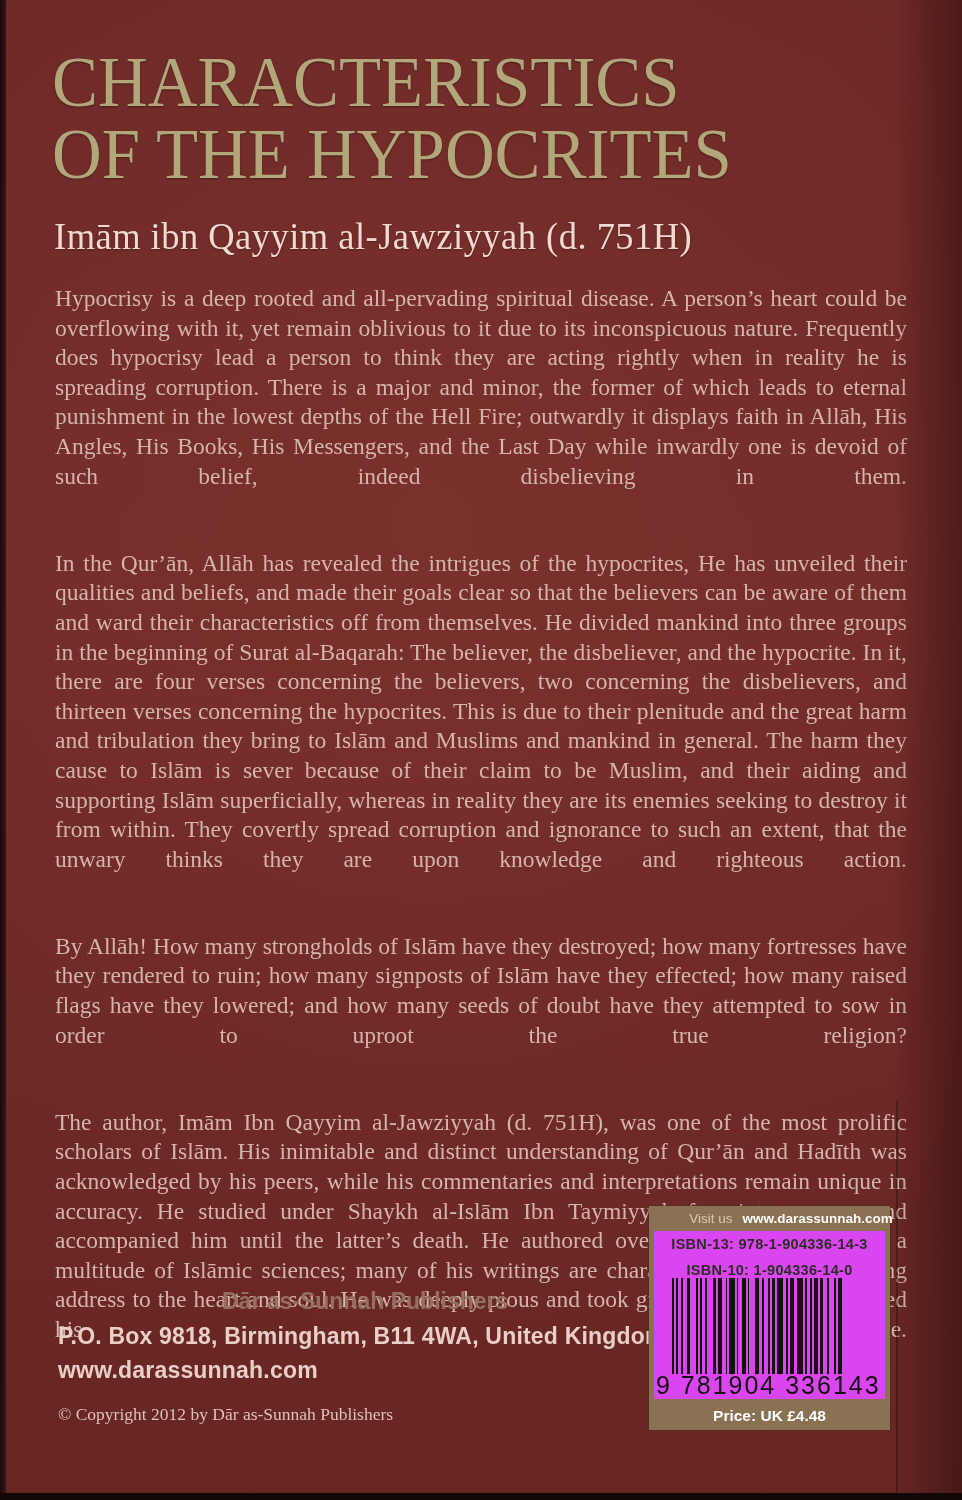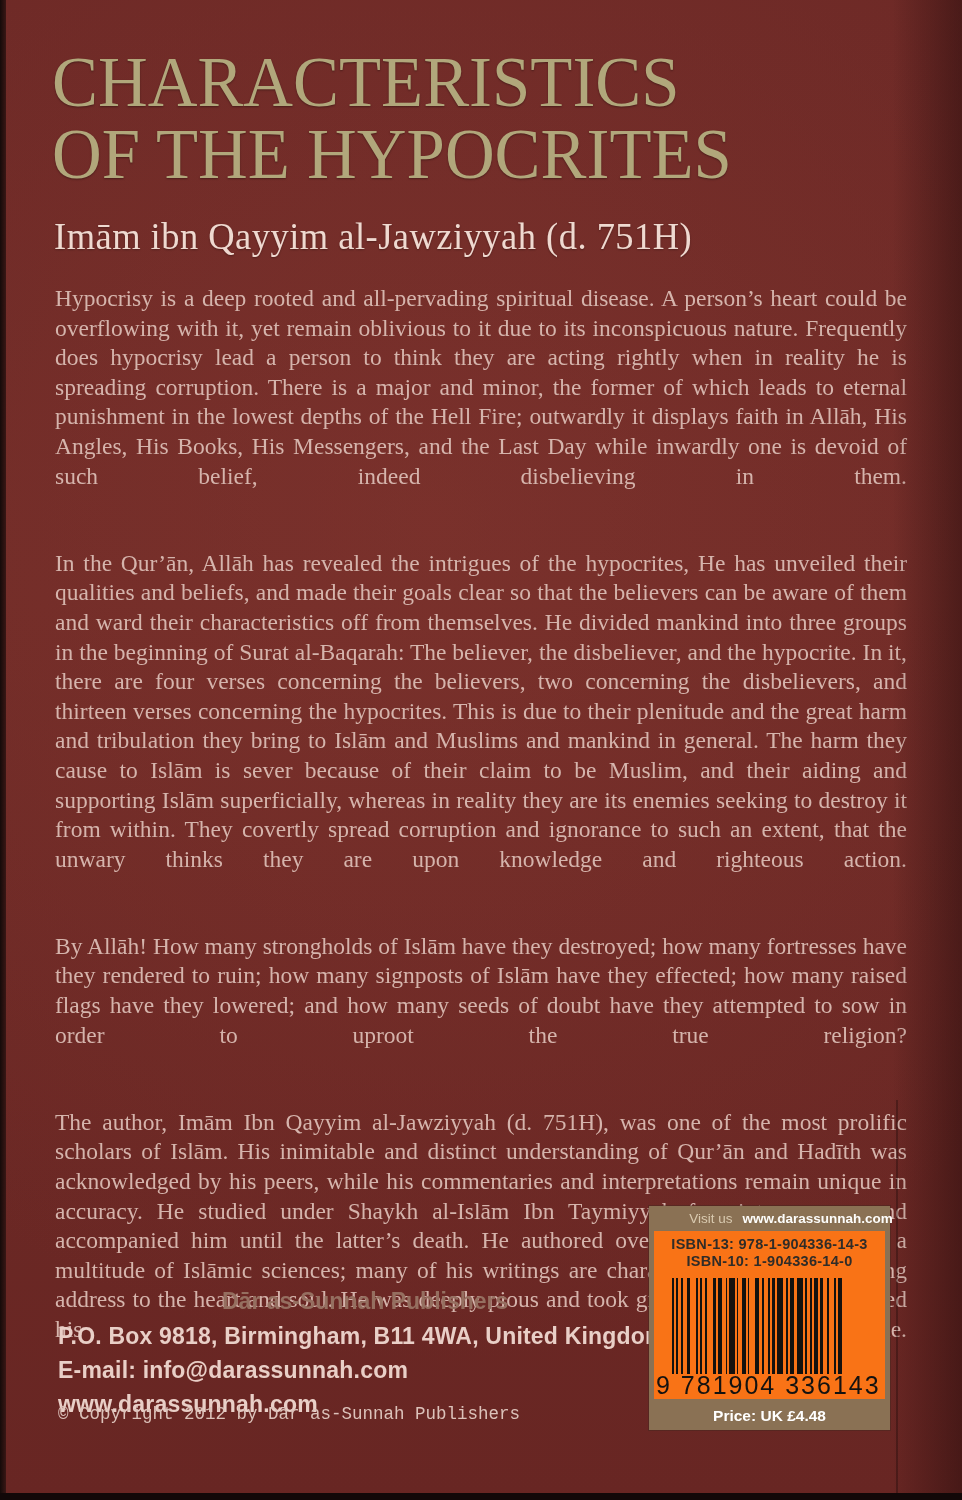--- a/index.html
+++ b/index.html
@@ -47,38 +47,38 @@
   .logo .arabic{
     position:absolute;left:0px;bottom:6px;
     font-family:"DejaVu Sans",sans-serif;
     font-size:27px;font-weight:bold;color:#241310;line-height:1;
   }
   .pub{position:absolute;left:58px;top:1288px;font-family:"Liberation Sans",sans-serif;}
   .pub .name{color:#956f60;font-size:23px;font-weight:bold;margin-bottom:8px;text-align:center;}
   .pub .line{color:#e9cfc7;font-size:23px;font-weight:bold;letter-spacing:.2px;margin-bottom:7px;}
   .copyright{
     position:absolute;left:58px;top:1404px;
-    font-family:Liberation Mono, monospace;
+    font-family:Liberation Serif, serif;
     color:#dcc2ba;font-size:17.5px;
   }
 
   
   .panel{
     position:absolute;left:649px;top:1206px;width:241px;height:224px;
     background:#8a7154;box-shadow:0 0 0 1px rgba(60,40,30,.4);
     font-family:"Liberation Sans",sans-serif;
   }
   .panel .visit{
     height:25px;display:flex;align-items:center;justify-content:center;gap:10px;
     font-size:13.5px;color:#d9cab0;white-space:nowrap;padding-left:43px;
   }
   .panel .visit b{color:#fdfdfb;font-weight:bold;}
   .panel .white{
     position:absolute;left:5px;top:25px;right:5px;height:168px;
-    background:#f97316;overflow:hidden;
+    background:#d946ef;overflow:hidden;
   }
   .isbn{
     text-align:center;color:#2f2c28;font-weight:bold;font-size:14.5px;line-height:17px;
     margin-top:5px;letter-spacing:.3px;
   }
   .bars{
     position:absolute;left:18px;top:47px;width:197px;height:96px;
     display:flex;align-items:stretch;
   }
   .bars .bar{background:#14110e;}
@@ -111,34 +111,33 @@
     <p>Hypocrisy is a deep rooted and all-pervading spiritual disease.  A person’s heart could be overflowing with it, yet remain oblivious to it due to its inconspicuous nature. Frequently does hypocrisy lead a person to think they are acting rightly when in reality he is spreading corruption.  There is a major and minor, the former of which leads to eternal punishment in the lowest depths of the Hell Fire; outwardly it displays faith in Allāh, His Angles, His Books, His Messengers, and the Last Day while inwardly one is devoid of such belief, indeed disbelieving in them.</p>
     <p>In the Qur’ān, Allāh has revealed the intrigues of the hypocrites, He has unveiled their qualities and beliefs, and made their goals clear so that the believers can be aware of them and ward their characteristics off from themselves.  He divided mankind into three groups in the beginning of Surat al-Baqarah: The believer, the disbeliever, and the hypocrite.  In it, there are four verses concerning the believers, two concerning the disbelievers, and thirteen verses concerning the hypocrites. This is due to their plenitude and the great harm and tribulation they bring to Islām and Muslims and mankind in general.  The harm they cause to Islām is sever because of their claim to be Muslim, and their  aiding and supporting Islām superficially, whereas in reality they are its enemies seeking to destroy it from within. They covertly spread corruption and ignorance to such an extent, that the unwary thinks they are upon knowledge and righteous action.</p>
     <p>By Allāh! How many strongholds of Islām have they destroyed; how many fortresses have they rendered to ruin; how many signposts of Islām have they effected; how many raised flags have they lowered; and how many seeds of doubt have they attempted to sow in order to uproot the true religion?</p>
     <p>The author, Imām Ibn Qayyim al-Jawziyyah (d. 751H), was one of the most prolific scholars of Islām.  His inimitable and distinct understanding of Qur’ān and Hadīth was acknowledged by his peers, while his commentaries and interpretations remain unique in accuracy. He studied under Shaykh al-Islām Ibn Taymiyyah for sixteen years and accompanied him until the latter’s death. He authored over sixty works, covering a multitude of Islāmic sciences; many of his writings are characterised by their touching address to the heart and soul. He was deeply pious and took great care in how he utilised his time.</p>
   </div>
 
 
   <div class="pub">
     <div class="name">Dār as-Sunnah Publishers</div>
     <div class="line">P.O. Box 9818, Birmingham, B11 4WA, United Kingdom.</div>
-    <div class="line">E-mail: info@darassunnah.com</div>
     <div class="line">www.darassunnah.com</div>
   </div>
 
   <div class="copyright">© Copyright 2012 by Dār as-Sunnah Publishers</div>
 
   <div class="panel">
     <div class="visit">
       <span>Visit us</span>
       <b>www.darassunnah.com</b>
     </div>
     <div class="white">
       <div class="isbn">ISBN-13: 978-1-904336-14-3</div>
-      <div class="isbn" style="margin-top:0;">ISBN-10: 1-904336-14-0</div>
+      <div class="isbn" style="margin-top:9px;">ISBN-10: 1-904336-14-0</div>
       <div class="bars" id="bars">
           <div class="bar" style="width: 1.85px; flex: 0 0 auto;"></div>
           <div class="space" style="width: 1.85px; flex: 0 0 auto;"></div>
           <div class="bar" style="width: 1.85px; flex: 0 0 auto;"></div>
           <div class="space" style="width: 3.7px; flex: 0 0 auto;"></div>
           <div class="bar" style="width: 1.85px; flex: 0 0 auto;"></div>
           <div class="space" style="width: 3.7px; flex: 0 0 auto;"></div>
           <div class="bar" style="width: 3.7px; flex: 0 0 auto;"></div>
           <div class="space" style="width: 5.55px; flex: 0 0 auto;"></div>
           <div class="bar" style="width: 1.85px; flex: 0 0 auto;"></div>

